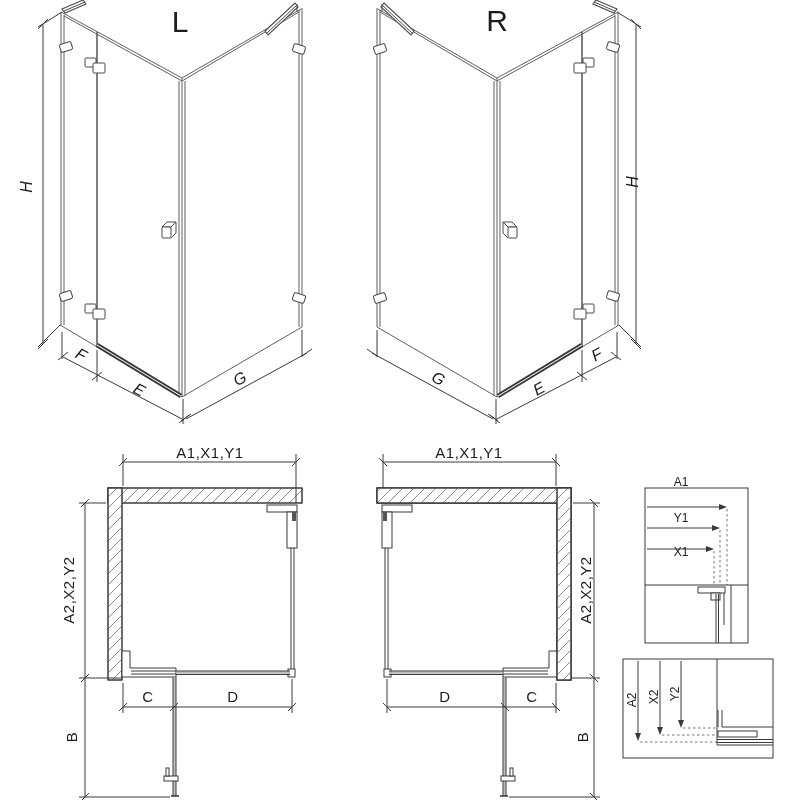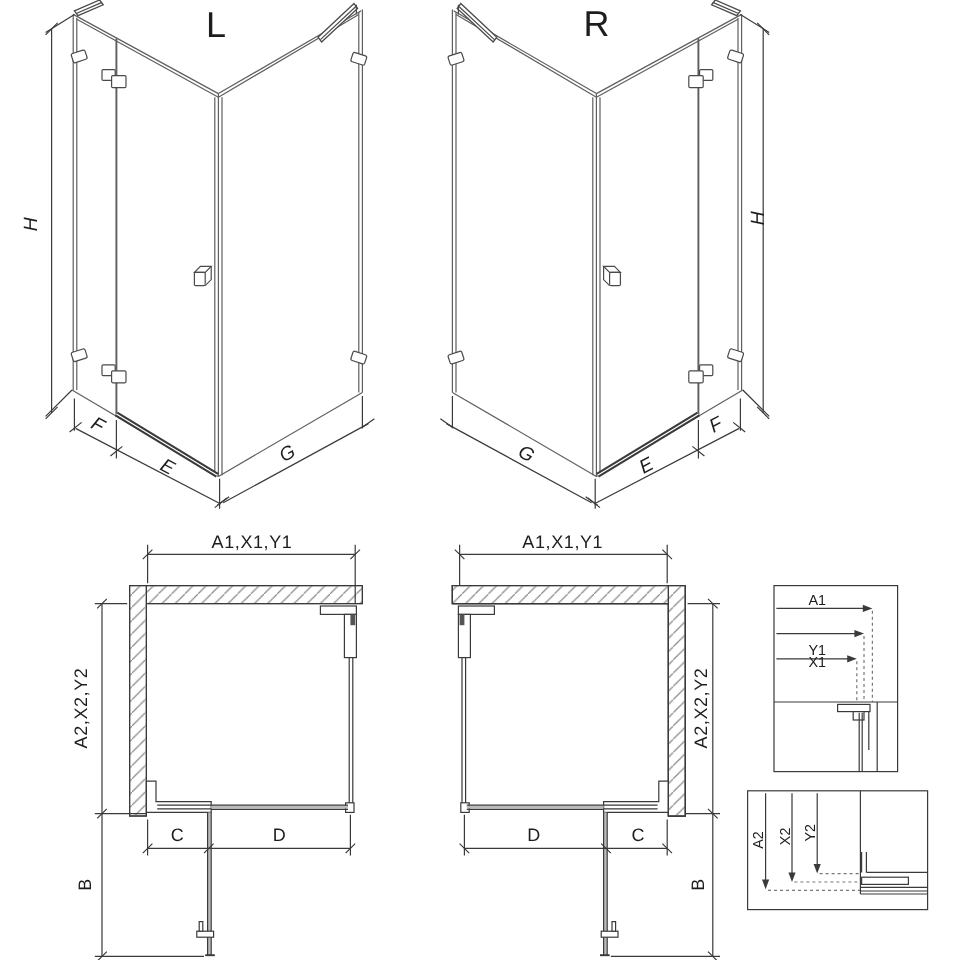--- a/index.html
+++ b/index.html
@@ -195,20 +195,20 @@
   <span class="lbl lbl-plan" style="left:148px;top:696px;">C</span>
   <span class="lbl lbl-plan" style="left:233px;top:696px;">D</span>
   <span class="lbl lbl-plan r90" style="left:71px;top:737px;">B</span>
 
   <span class="lbl lbl-planbig" style="left:469px;top:452px;">A1,X1,Y1</span>
   <span class="lbl lbl-planbig r90" style="left:585px;top:590px;">A2,X2,Y2</span>
   <span class="lbl lbl-plan" style="left:445px;top:696px;">D</span>
   <span class="lbl lbl-plan" style="left:532px;top:696px;">C</span>
   <span class="lbl lbl-plan r90" style="left:582px;top:737px;">B</span>
 
-  <span class="lbl lbl-detail" style="left:681px;top:500px;">A1</span>
+  <span class="lbl lbl-detail" style="left:681px;top:482px;">A1</span>
   <span class="lbl lbl-detail" style="left:681px;top:552px;">X1</span>
-  <span class="lbl lbl-detail" style="left:681px;top:542px;">Y1</span>
+  <span class="lbl lbl-detail" style="left:681px;top:518px;">Y1</span>
   <span class="lbl lbl-detail r90" style="left:632px;top:700px;">A2</span>
   <span class="lbl lbl-detail r90" style="left:654px;top:697px;">X2</span>
   <span class="lbl lbl-detail r90" style="left:675px;top:694px;">Y2</span>
 
 </div>
 
 </body></html>

